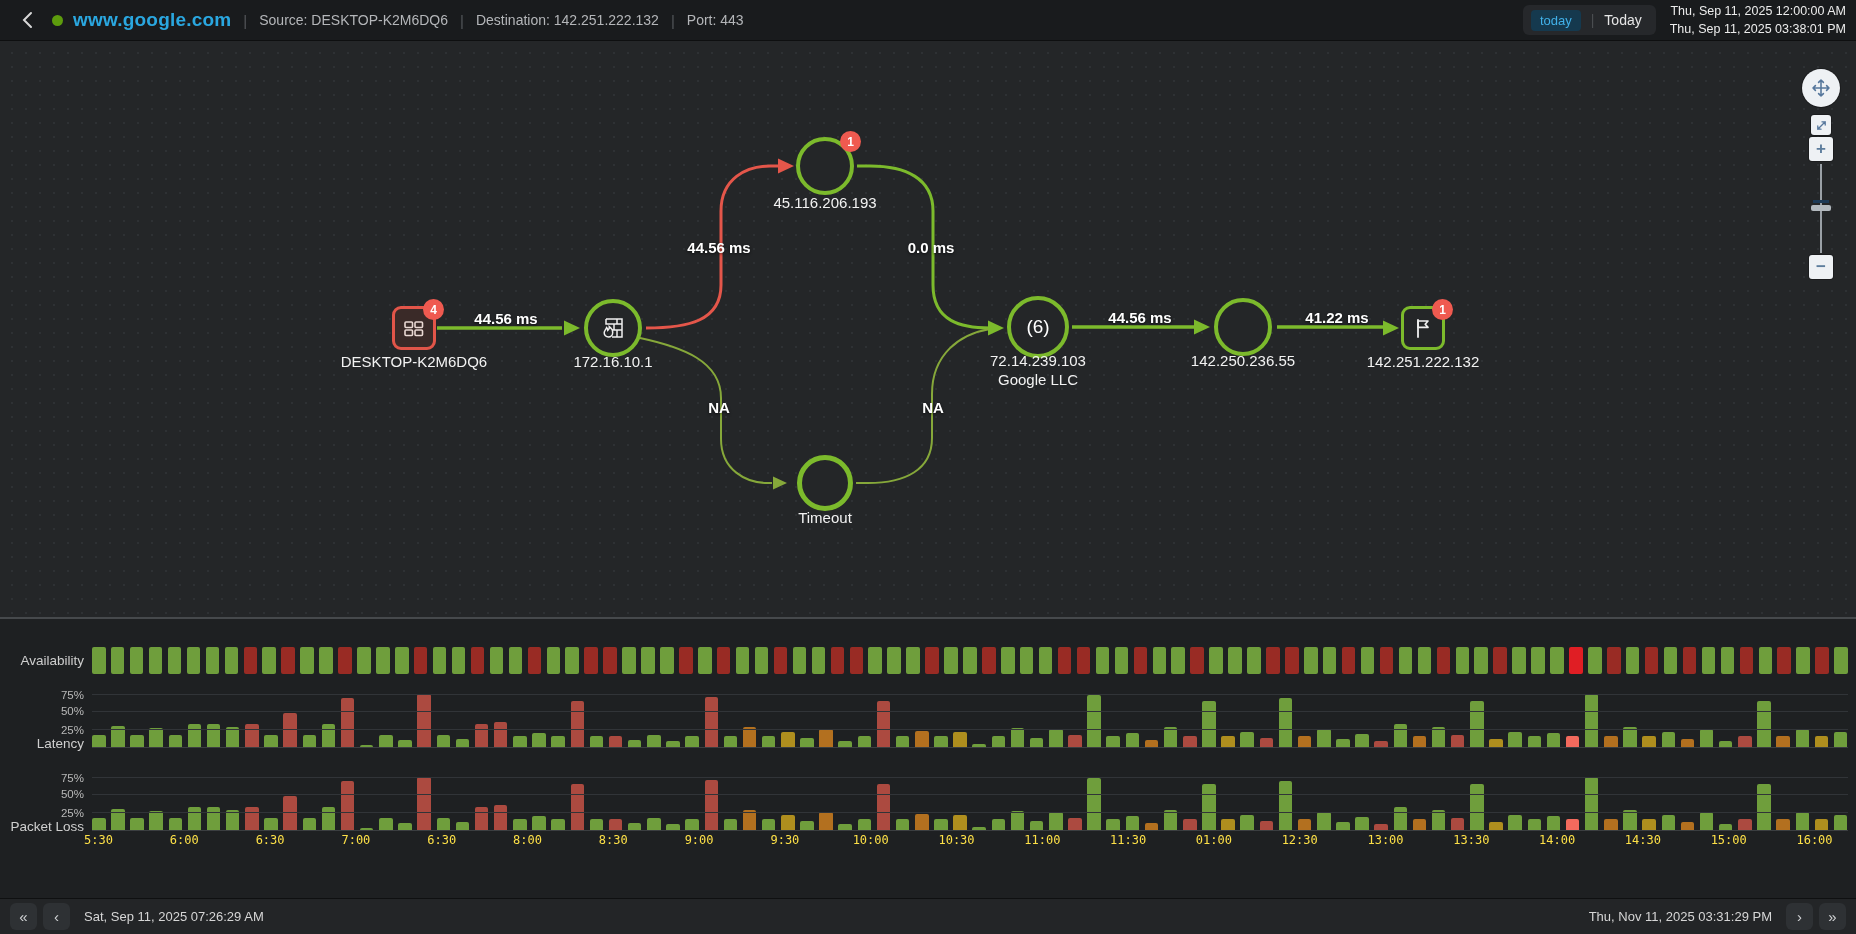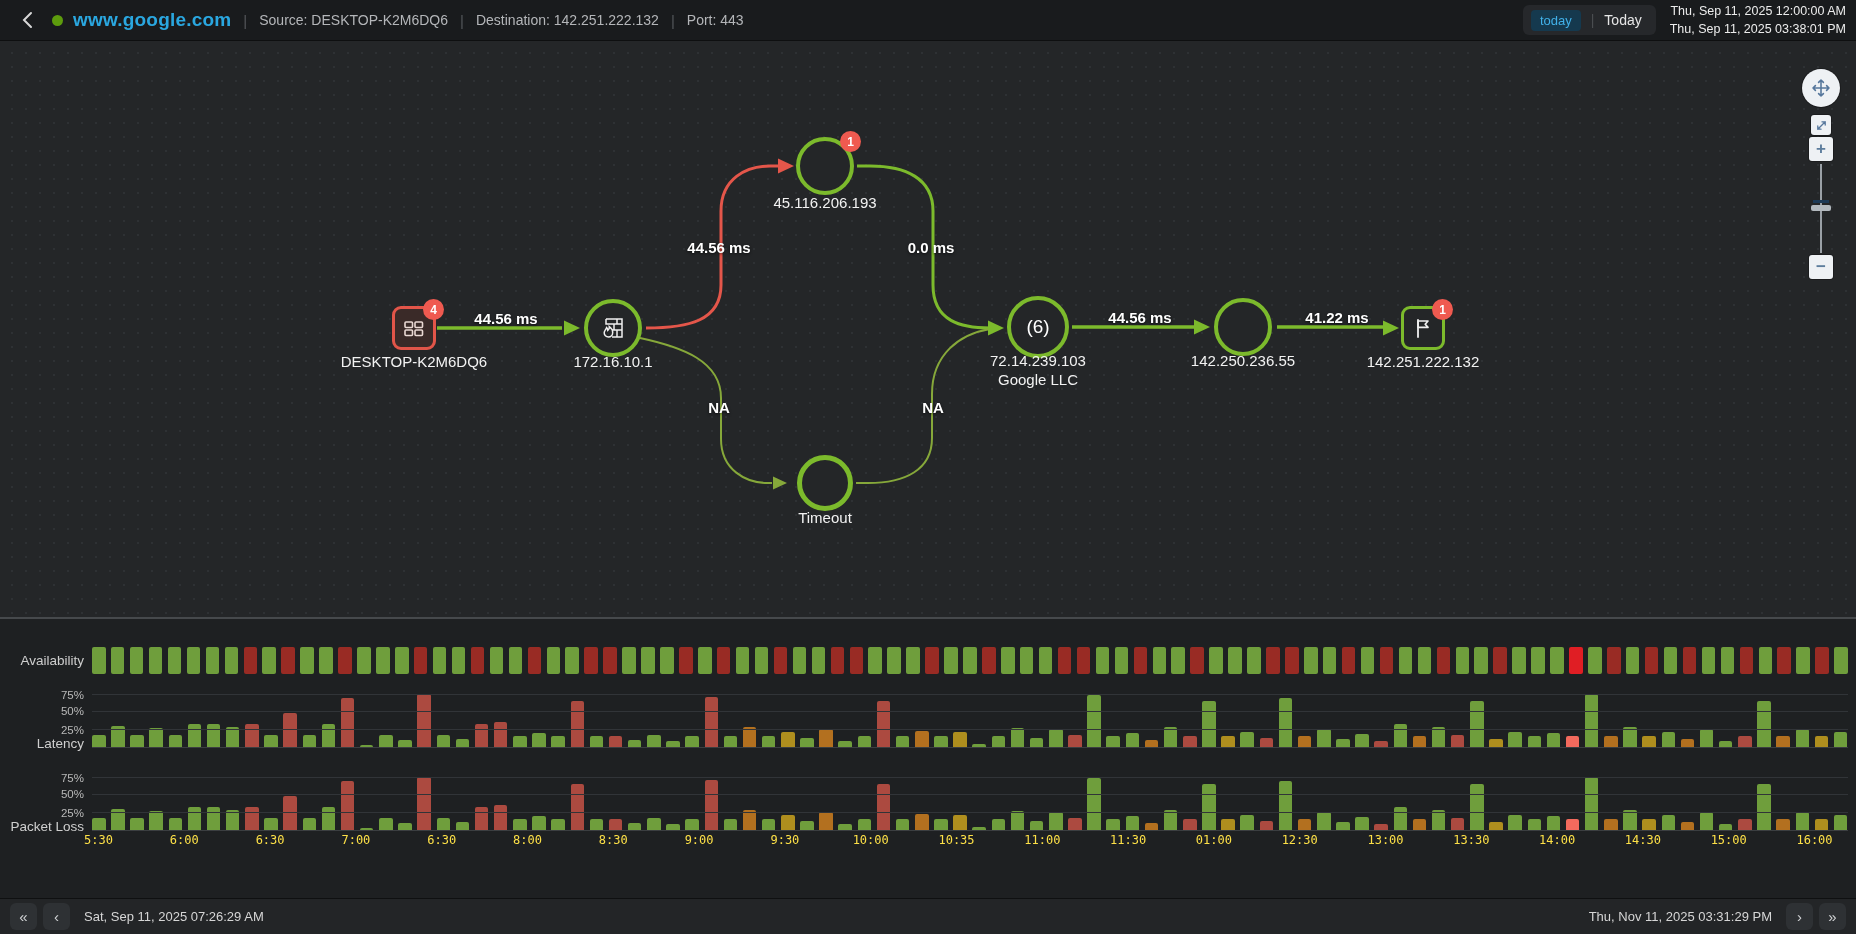--- a/index.html
+++ b/index.html
@@ -536,21 +536,21 @@
           <span class="xtick" style="left: 6.5px;">5:30</span>
           <span class="xtick" style="left: 92.3px;">6:00</span>
           <span class="xtick" style="left: 178.1px;">6:30</span>
           <span class="xtick" style="left: 263.9px;">7:00</span>
           <span class="xtick" style="left: 349.7px;">6:30</span>
           <span class="xtick" style="left: 435.5px;">8:00</span>
           <span class="xtick" style="left: 521.3px;">8:30</span>
           <span class="xtick" style="left: 607.1px;">9:00</span>
           <span class="xtick" style="left: 692.9px;">9:30</span>
           <span class="xtick" style="left: 778.7px;">10:00</span>
-          <span class="xtick" style="left: 864.5px;">10:35</span>
+          <span class="xtick" style="left: 864.5px;">10:30</span>
           <span class="xtick" style="left: 950.3px;">11:00</span>
           <span class="xtick" style="left: 1036.1px;">11:30</span>
           <span class="xtick" style="left: 1121.9px;">01:00</span>
           <span class="xtick" style="left: 1207.7px;">12:30</span>
           <span class="xtick" style="left: 1293.5px;">13:00</span>
           <span class="xtick" style="left: 1379.3px;">13:30</span>
           <span class="xtick" style="left: 1465.1px;">14:00</span>
           <span class="xtick" style="left: 1550.9px;">14:30</span>
           <span class="xtick" style="left: 1636.7px;">15:00</span>
           <span class="xtick" style="left: 1722.5px;">16:00</span>

